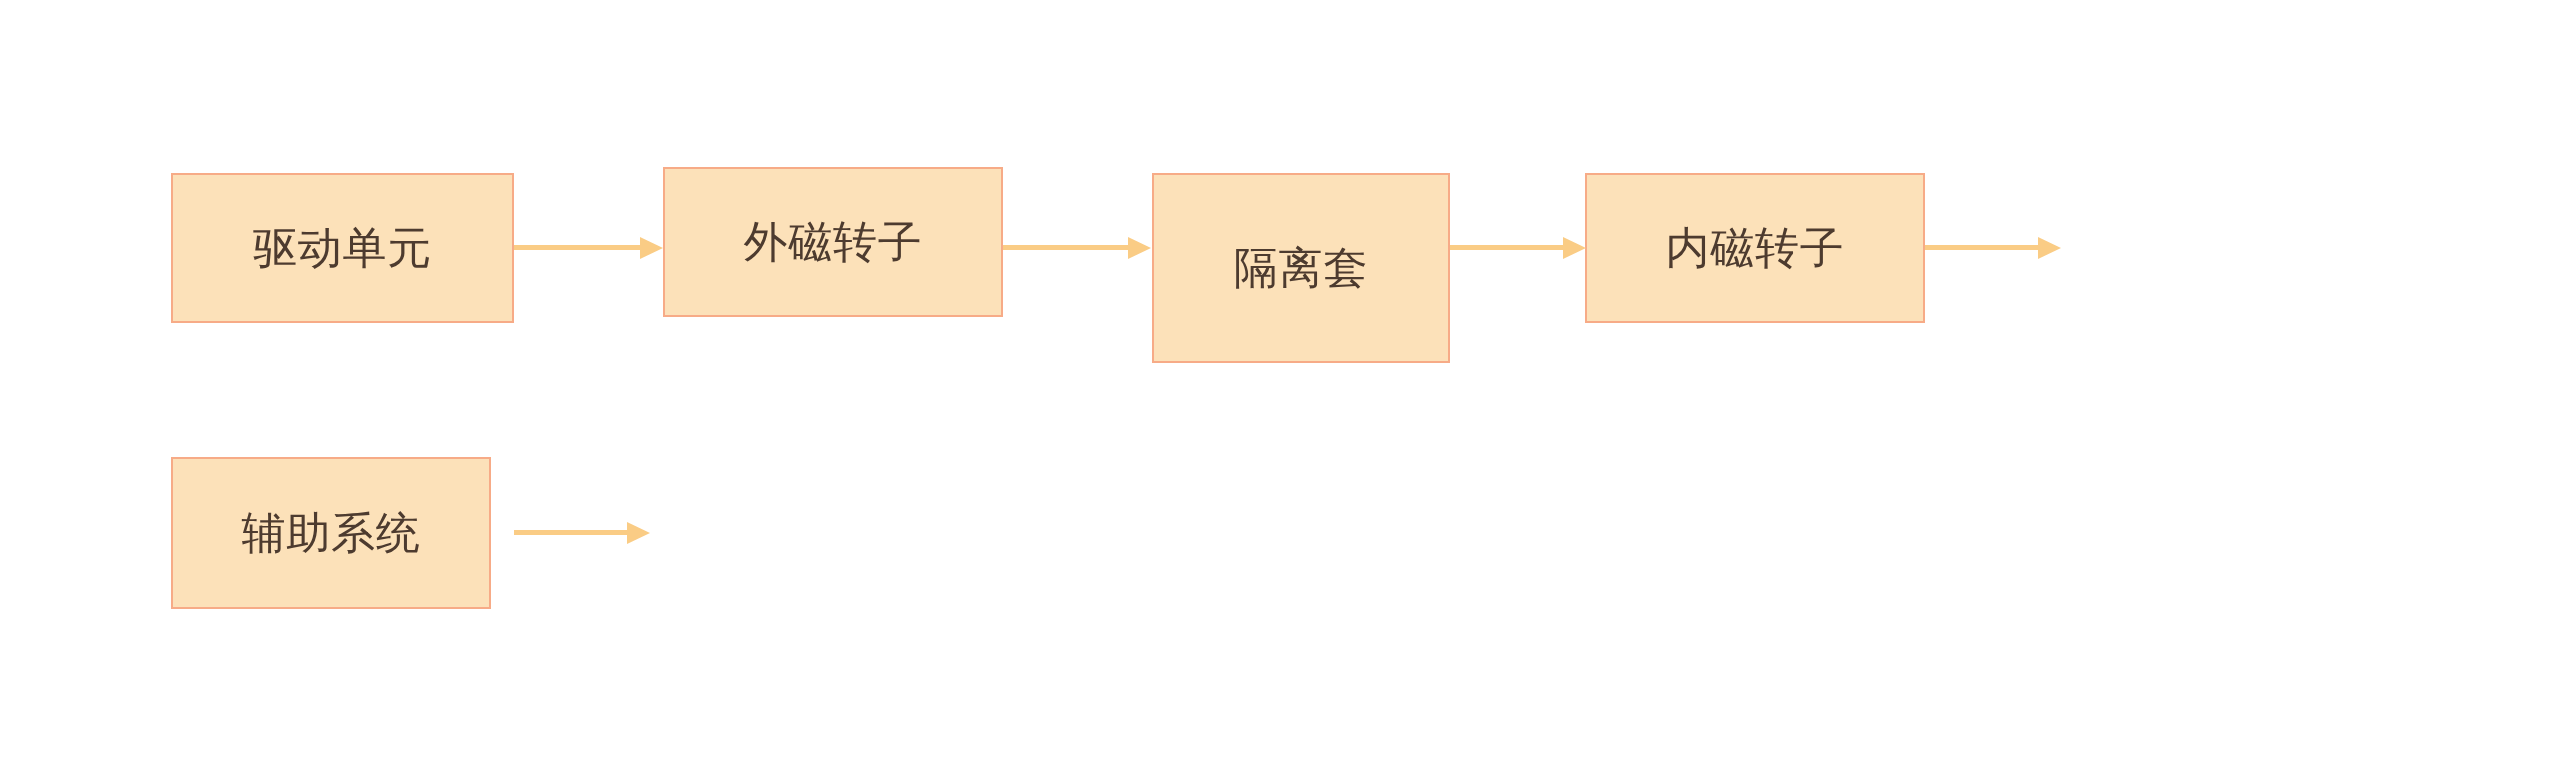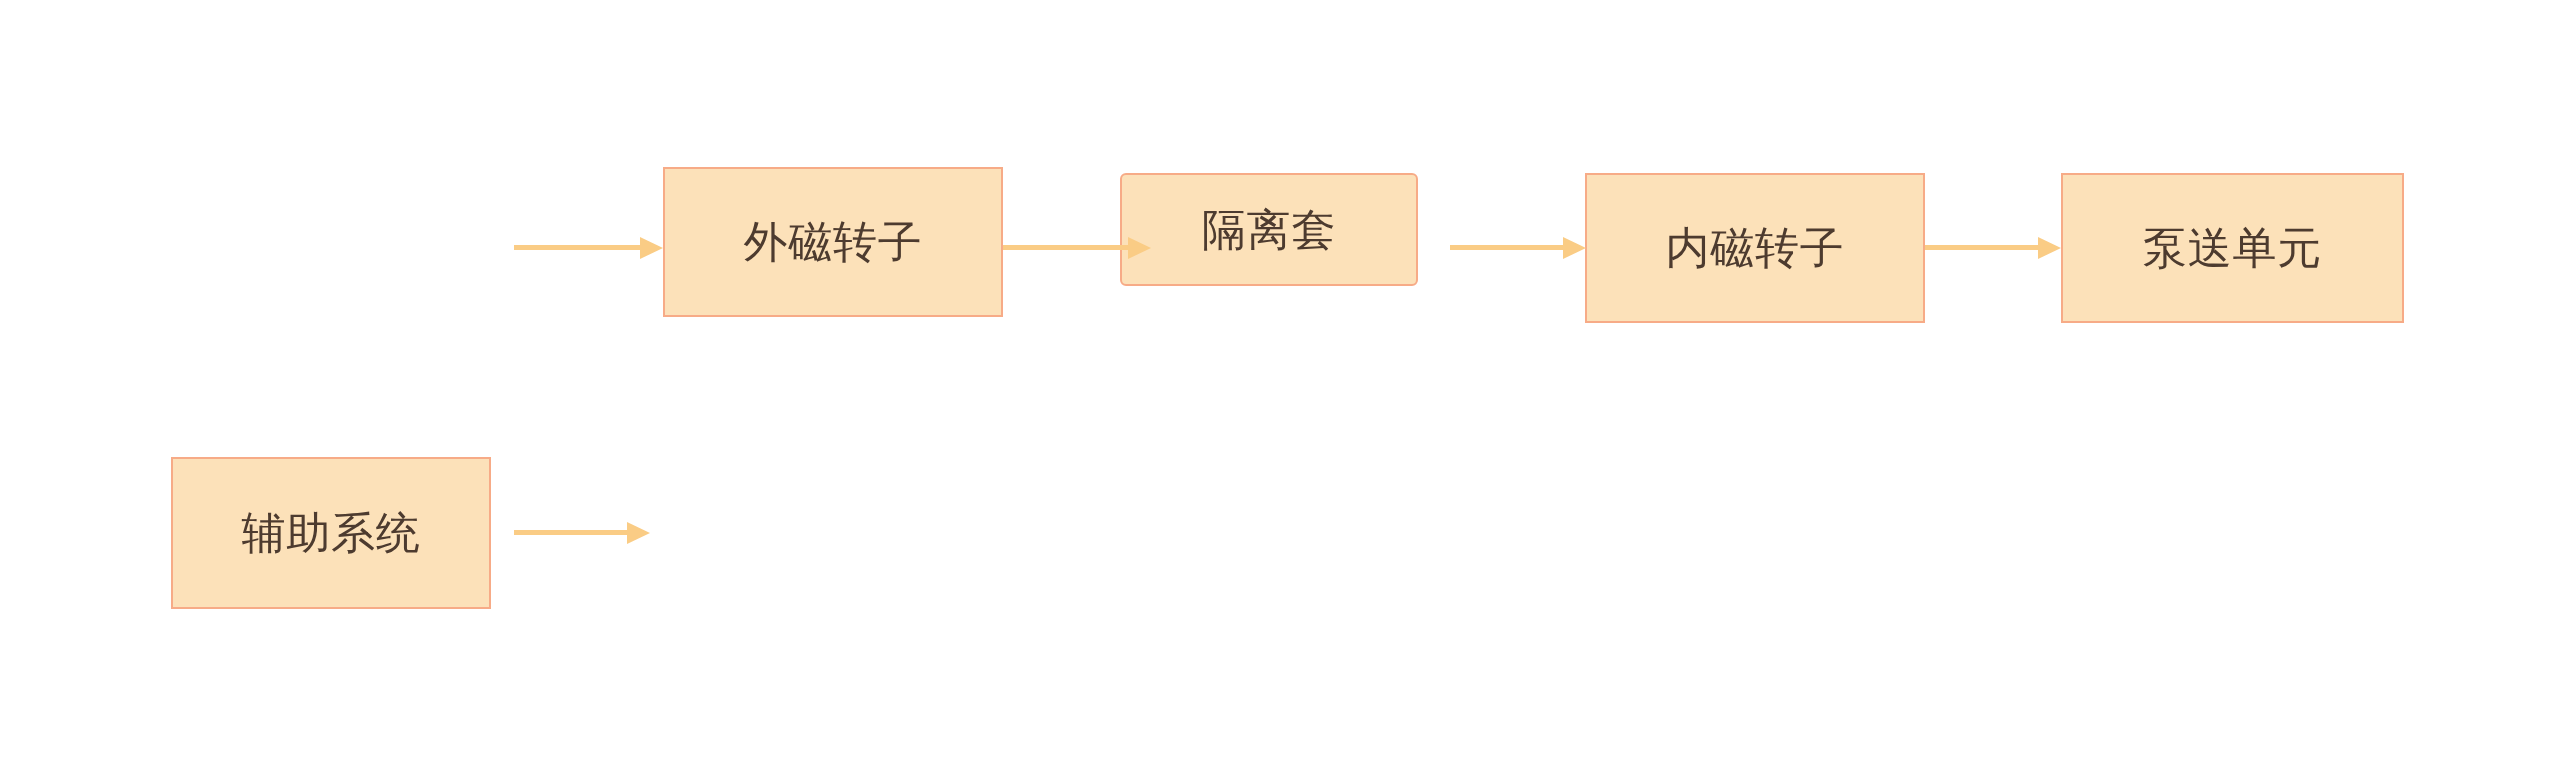--- a/index.html
+++ b/index.html
@@ -55,36 +55,36 @@
     border-top: 11.8px solid transparent;
     border-bottom: 11.8px solid transparent;
     border-left: 23.6px solid var(--arrow);
   }
 </style>
 </head>
 <body>
 
 <div class="canvas">
 
+  <div class="node" style="left:171px; top:173px; width:343px; height:150px;">
+    <span class="node-label">驱动单元</span>
+  </div>
 
   <div class="node" style="left:663px; top:167px; width:340px; height:150px;">
     <span class="node-label">外磁转子</span>
   </div>
 
-  <div class="node" style="left:1120px; top:173px; width:298px; height:113px;border-radius:6px;">
+  <div class="node" style="left:1152px; top:173px; width:298px; height:190px;">
     <span class="node-label">隔离套</span>
   </div>
 
   <div class="node" style="left:1585px; top:173px; width:340px; height:150px;">
     <span class="node-label">内磁转子</span>
   </div>
 
-  <div class="node" style="left:2061px; top:173px; width:343px; height:150px;">
-    <span class="node-label">泵送单元</span>
-  </div>
 
   <div class="node" style="left:171px; top:457px; width:320px; height:152px;">
     <span class="node-label">辅助系统</span>
   </div>
 
 
   <div class="edge" style="left:514px; top:235px; width:149px;">
     <div class="edge-line"></div>
     <div class="edge-head"></div>
   </div>

